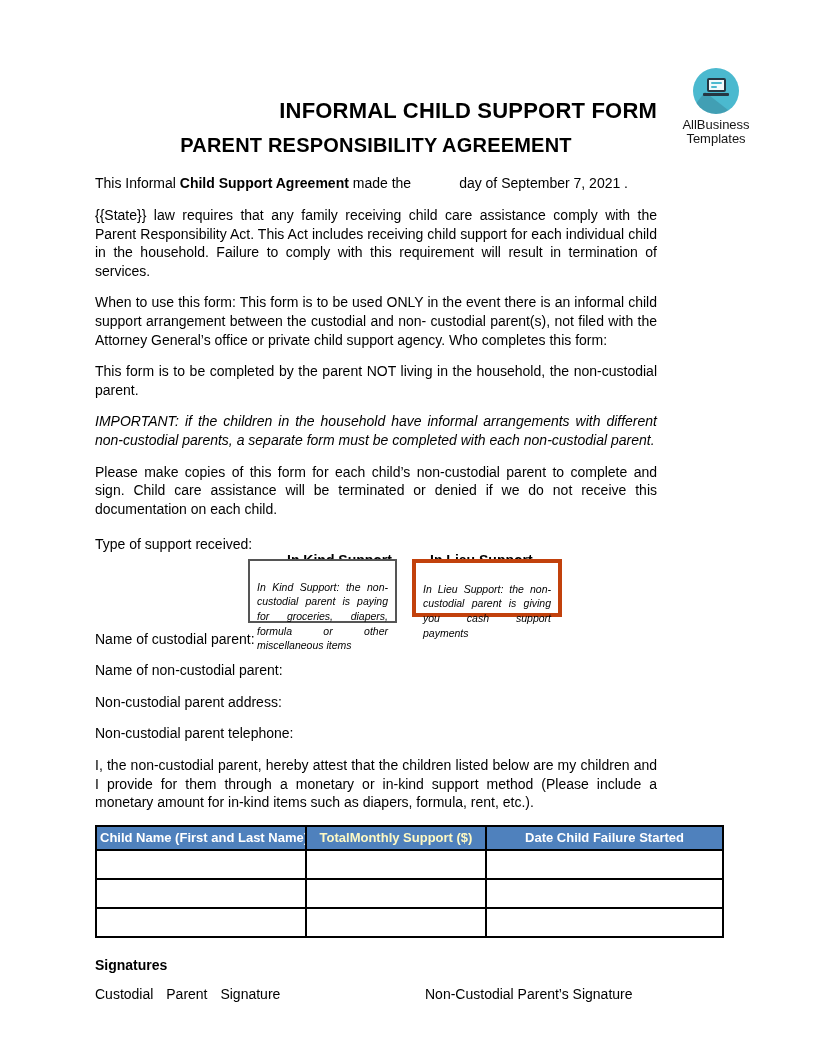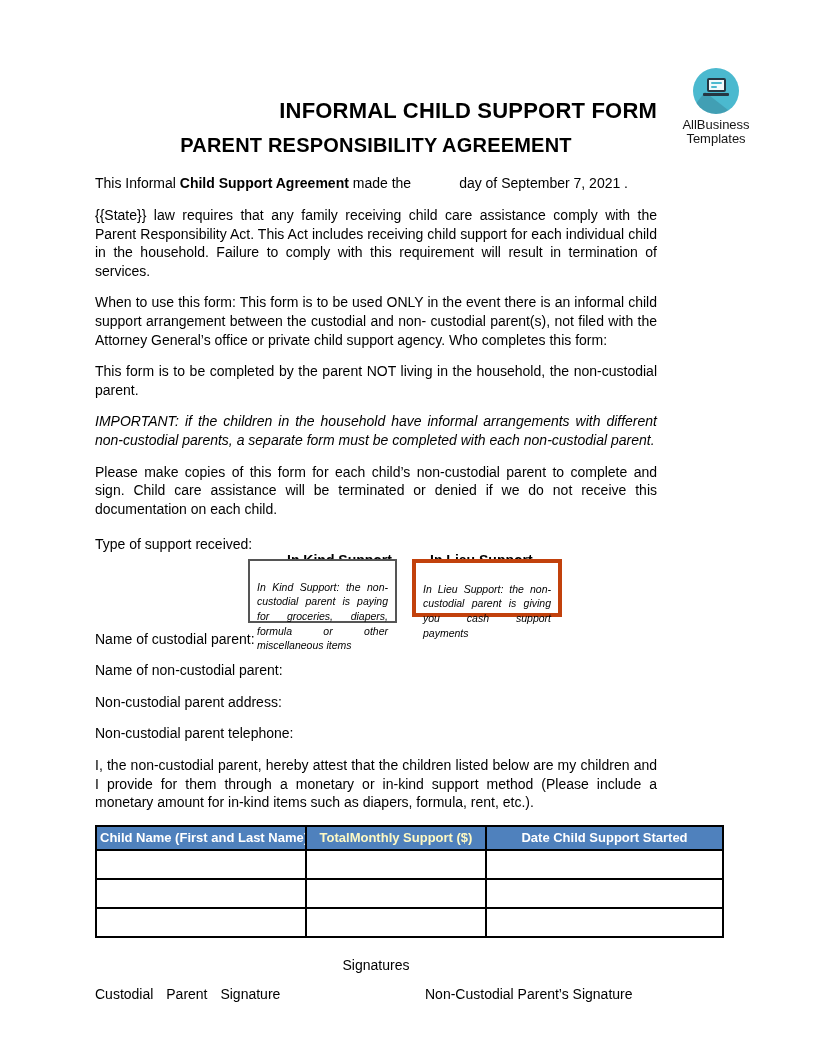--- a/index.html
+++ b/index.html
@@ -79,21 +79,21 @@
   .support-table col.c2{width:180px;}
   .support-table col.c3{width:237px;}
   .support-table th{
     color:#fff;font-size:13px;font-weight:700;
     height:22px;border:2px solid #000;text-align:center;
     padding:0 3px;white-space:nowrap;overflow:hidden;
   }
   .support-table td{height:27px;border:2px solid #000;padding:0 4px;font-size:14px;}
 
   
-  .signatures-heading{margin:19px 0 13px 0;font-size:14px;font-weight:400;text-align:center;}
+  .signatures-heading{margin:19px 0 13px 0;font-size:14px;font-weight:700;}
   .signature-row{position:relative;height:19px;font-size:14px;}
   .sig-left{word-spacing:9px;}
   .sig-right{position:absolute;left:330px;top:0;}
 </style>
 </head>
 <body>
 
 <div class="page">
 
   <div class="logo">
@@ -144,21 +144,21 @@
     <table class="support-table">
       <colgroup>
           <col class="c1">
           <col class="c2">
           <col class="c3">
         </colgroup>
       <thead>
         <tr>
           <th style="background: rgb(79, 129, 189); color: rgb(255, 255, 255);">Child Name (First and Last Name)</th>
           <th style="background: rgb(79, 129, 189); color: #fef9c3;">TotalMonthly Support ($)</th>
-          <th style="background: rgb(79, 129, 189); color: rgb(255, 255, 255);">Date Child Support Started</th>
+          <th style="background: rgb(79, 129, 189); color: rgb(255, 255, 255);">Date Child Failure Started</th>
         </tr>
       </thead>
       <tbody>
           <tr>
             <td></td>
             <td></td>
             <td></td>
           </tr>
           <tr>
             <td></td>

